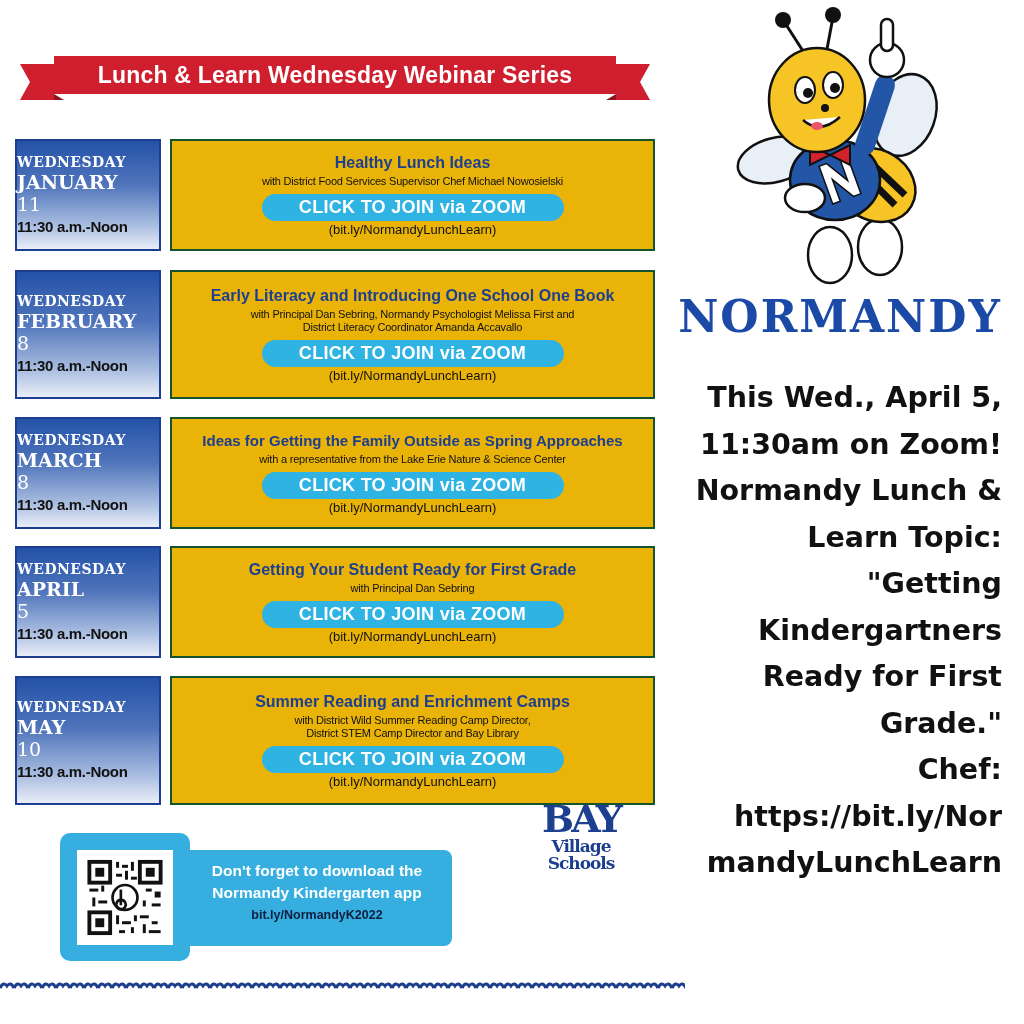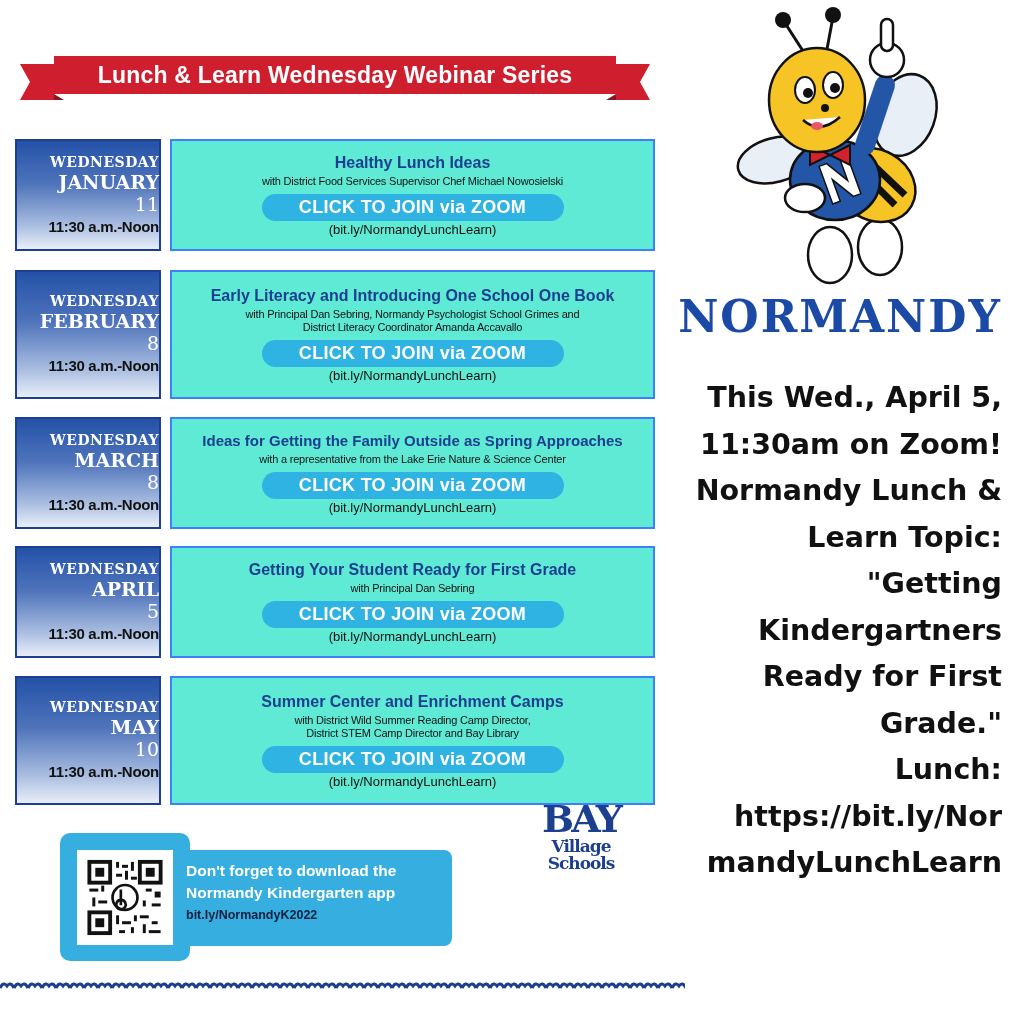--- a/index.html
+++ b/index.html
@@ -13,46 +13,46 @@
   .banner-text {
     position:absolute; left:0; top:8px; width:630px; text-align:center;
     color:#ffffff; font-weight:bold; font-size:23px; letter-spacing:0.2px;
   }
   
   .session { position:absolute; left:15px; width:640px; }
   .date-box {
     position:absolute; left:0; top:0; width:146px; height:100%;
     border:2px solid #1d3f8f; box-sizing:border-box;
     background:linear-gradient(to bottom, #2452a8 0%, #4f74bb 40%, #a9bde0 78%, #e9eef8 100%);
-    display:flex; flex-direction:column; align-items:flex-end; justify-content:center;
+    display:flex; flex-direction:column; align-items:flex-start; justify-content:center;
     text-align:center;
   }
   .date-weekday { font-family:"DejaVu Serif", serif; font-weight:bold; color:#ffffff; font-size:14px; letter-spacing:0.5px; line-height:17px; }
   .date-month { font-family:"DejaVu Serif", serif; font-weight:bold; color:#ffffff; font-size:19px; line-height:22px; }
   .date-day { font-family:"DejaVu Serif", serif; font-weight:normal; color:#ffffff; font-size:19px; line-height:22px; }
   .date-time { font-weight:bold; color:#111111; font-size:15px; line-height:20px; margin-top:2px; letter-spacing:-0.3px; }
   .info-box {
     position:absolute; left:155px; top:0; right:0; height:100%;
-    border:2px solid #3b82f6; box-sizing:border-box; background:#5eead4;
+    border:2px solid #14532d; box-sizing:border-box; background:#eab308;
     display:flex; flex-direction:column; align-items:center; justify-content:center; text-align:center;
   }
   .info-title { color:#1d3f8f; font-weight:bold; font-size:16px; line-height:20px; }
   .info-sub { color:#111111; font-size:11px; line-height:13px; margin-top:2px; letter-spacing:-0.2px; }
   .zoom-btn {
     margin-top:6px; width:302px; height:27px; border-radius:14px;
     background:#2fb3e3; color:#ffffff; font-weight:bold; font-size:18px; line-height:27px;
     letter-spacing:0.3px;
   }
   .info-link { color:#111111; font-size:13px; line-height:17px; }
   
   .promo { position:absolute; left:60px; top:833px; width:392px; height:128px; }
   .promo-tab { position:absolute; left:0; top:0; width:130px; height:128px; background:#36afe0; border-radius:10px; }
   .promo-bar { position:absolute; left:100px; top:17px; width:292px; height:96px; background:#36afe0; border-radius:8px; }
   .qr-wrap { position:absolute; left:17px; top:17px; width:96px; height:95px; background:#ffffff; }
-  .promo-text { position:absolute; left:126px; top:27px; width:262px; text-align:left; color:#ffffff; }
+  .promo-text { position:absolute; left:126px; top:27px; width:262px; text-align:center; color:#ffffff; }
   .promo-line { font-weight:bold; font-size:15.5px; line-height:22px; }
   .promo-url { font-weight:bold; font-size:12.5px; color:#0e1f3f; margin-top:4px; }
   
   .bay-logo { position:absolute; left:537px; top:800px; width:88px; text-align:center; color:#1d3f8f; font-family:"DejaVu Serif", serif; }
   .bay-word { font-size:38px; font-weight:bold; line-height:38px; letter-spacing:-3px; }
   .bay-sub { font-size:17px; font-weight:bold; line-height:17px; letter-spacing:-1px; }
   
   .wave { position:absolute; left:0; top:978px; }
   
   .mascot { position:absolute; left:725px; top:5px; width:225px; height:285px; }
@@ -91,21 +91,21 @@
 
 <div class="session" style="top:270px;height:129px;">
   <div class="date-box">
     <div class="date-weekday">WEDNESDAY</div>
     <div class="date-month">FEBRUARY</div>
     <div class="date-day">8</div>
     <div class="date-time">11:30 a.m.-Noon</div>
   </div>
   <div class="info-box">
     <div class="info-title">Early Literacy and Introducing One School One Book</div>
-    <div class="info-sub">with Principal Dan Sebring, Normandy Psychologist School Grimes and</div>
+    <div class="info-sub">with Principal Dan Sebring, Normandy Psychologist Melissa First and</div>
     <div class="info-sub" style="margin-top:0">District Literacy Coordinator Amanda Accavallo</div>
     <div class="zoom-btn">CLICK TO JOIN via ZOOM</div>
     <div class="info-link">(bit.ly/NormandyLunchLearn)</div>
   </div>
 </div>
 
 <div class="session" style="top:417px;height:112px;">
   <div class="date-box">
     <div class="date-weekday">WEDNESDAY</div>
     <div class="date-month">MARCH</div>
@@ -136,21 +136,21 @@
 </div>
 
 <div class="session" style="top:676px;height:129px;">
   <div class="date-box">
     <div class="date-weekday">WEDNESDAY</div>
     <div class="date-month">MAY</div>
     <div class="date-day">10</div>
     <div class="date-time">11:30 a.m.-Noon</div>
   </div>
   <div class="info-box">
-    <div class="info-title">Summer Center and Enrichment Camps</div>
+    <div class="info-title">Summer Reading and Enrichment Camps</div>
     <div class="info-sub">with District Wild Summer Reading Camp Director,</div>
     <div class="info-sub" style="margin-top:0">District STEM Camp Director and Bay Library</div>
     <div class="zoom-btn">CLICK TO JOIN via ZOOM</div>
     <div class="info-link">(bit.ly/NormandyLunchLearn)</div>
   </div>
 </div>
 
 <div class="promo">
   <div class="promo-tab"></div>
   <div class="promo-bar"></div>
@@ -257,16 +257,16 @@
 
 <div class="announce">
   <div>This Wed., April 5,</div>
   <div>11:30am on Zoom!</div>
   <div>Normandy Lunch &amp;</div>
   <div>Learn Topic:</div>
   <div>"Getting</div>
   <div>Kindergartners</div>
   <div>Ready for First</div>
   <div>Grade."</div>
-  <div>Lunch:</div>
+  <div>Chef:</div>
   <div>https://bit.ly/Nor</div>
   <div>mandyLunchLearn</div>
 </div>
 
 </body></html>

